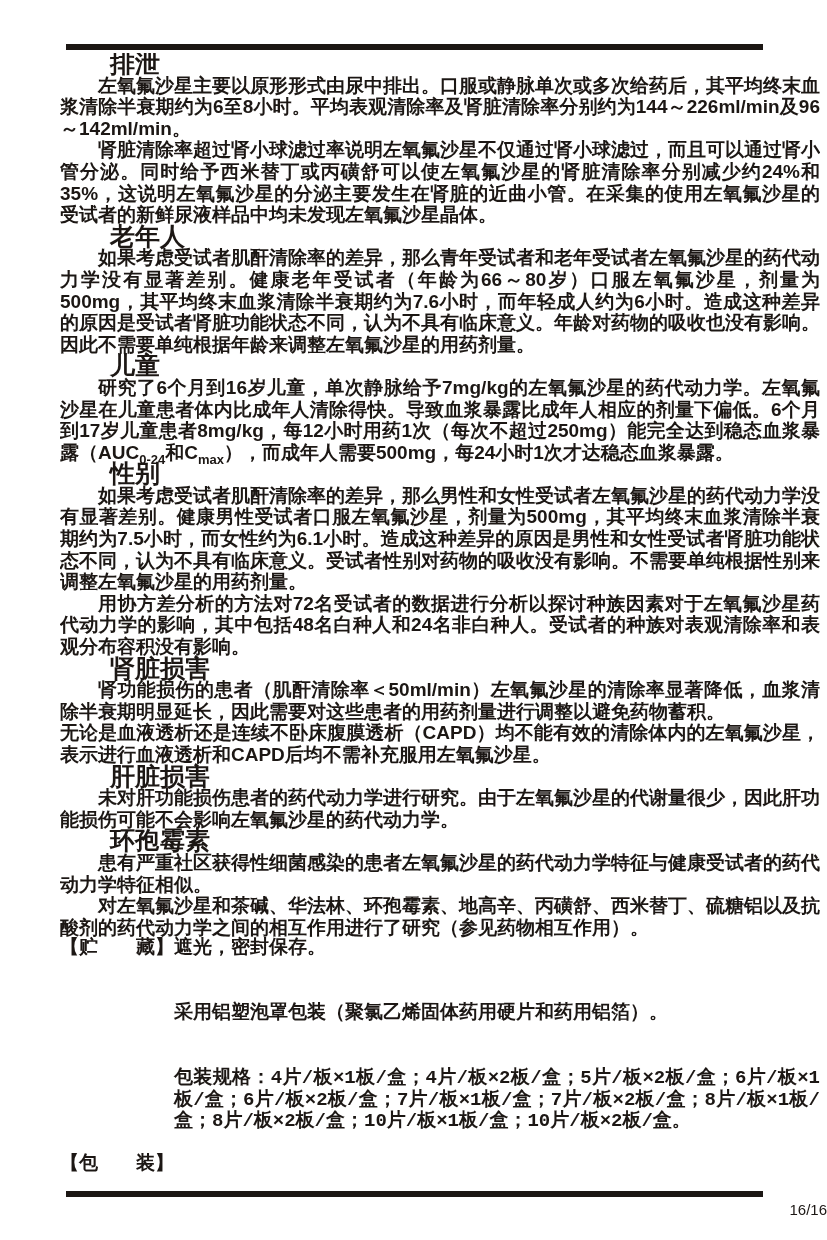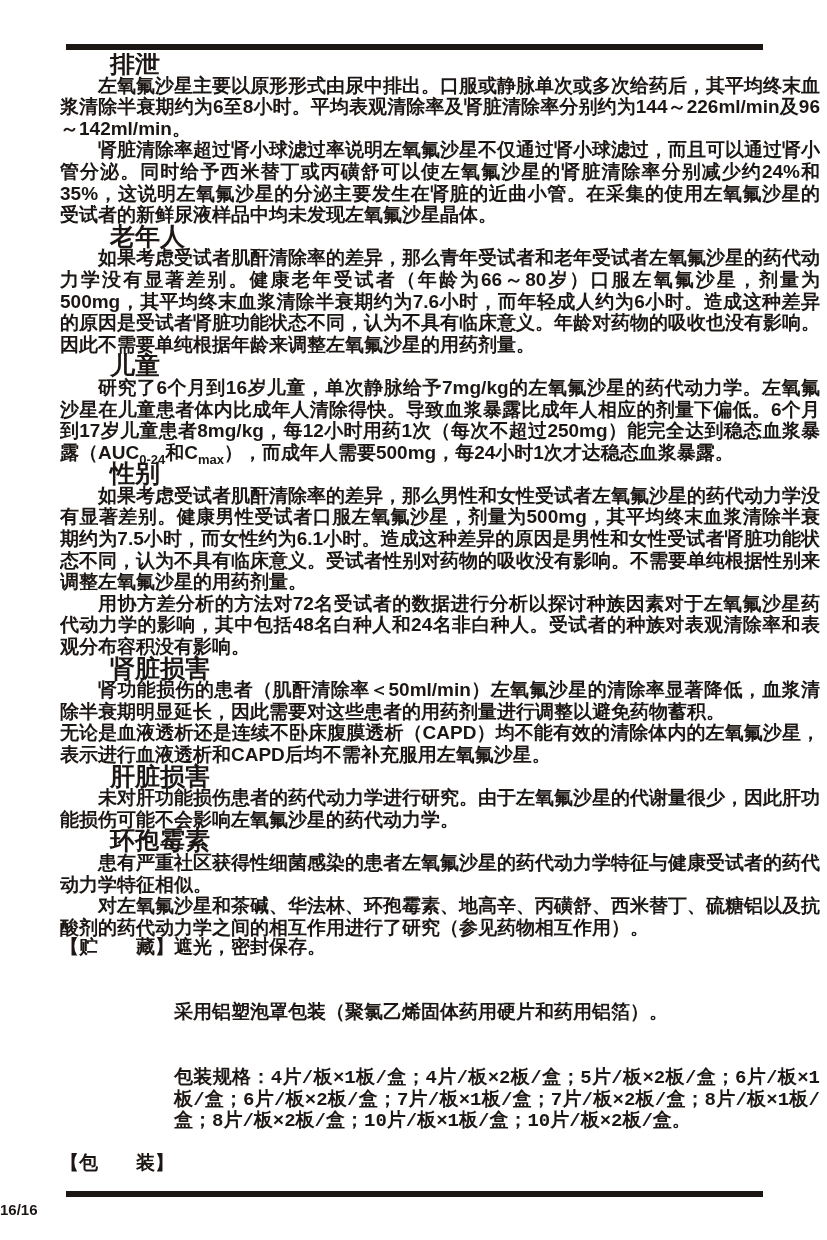--- a/index.html
+++ b/index.html
@@ -17,22 +17,22 @@
     text-align:justify;overflow:hidden;letter-spacing:0;
   }
   .sec-h{margin:0;padding:0;font-size:25px;line-height:21.6px;font-weight:bold;text-indent:2em;}
   .para{margin:0;text-indent:2em;white-space:pre-wrap;}
   .para.no-indent{text-indent:0;}
   sub{font-size:13px;line-height:0;}
   .frow{display:flex;align-items:flex-end;font-family:Liberation Mono, monospace;}
   .flabel{white-space:pre;flex:0 0 auto;}
   .fvalue{white-space:pre-wrap;flex:1 1 auto;min-width:0;}
   .footer{
-    position:absolute;top:1201px;left:0;width:827px;text-align:left;
-    font-size:15px;font-weight:bold;color:#1c1714;
+    position:absolute;top:1201px;left:0;width:827px;text-align:right;
+    font-size:15px;font-weight:normal;color:#1c1714;
   }
 </style>
 </head>
 <body>
 
 <div class="rule rule-top"></div>
 
 <div class="content">
 
   <h3 class="sec-h">排泄</h3>

